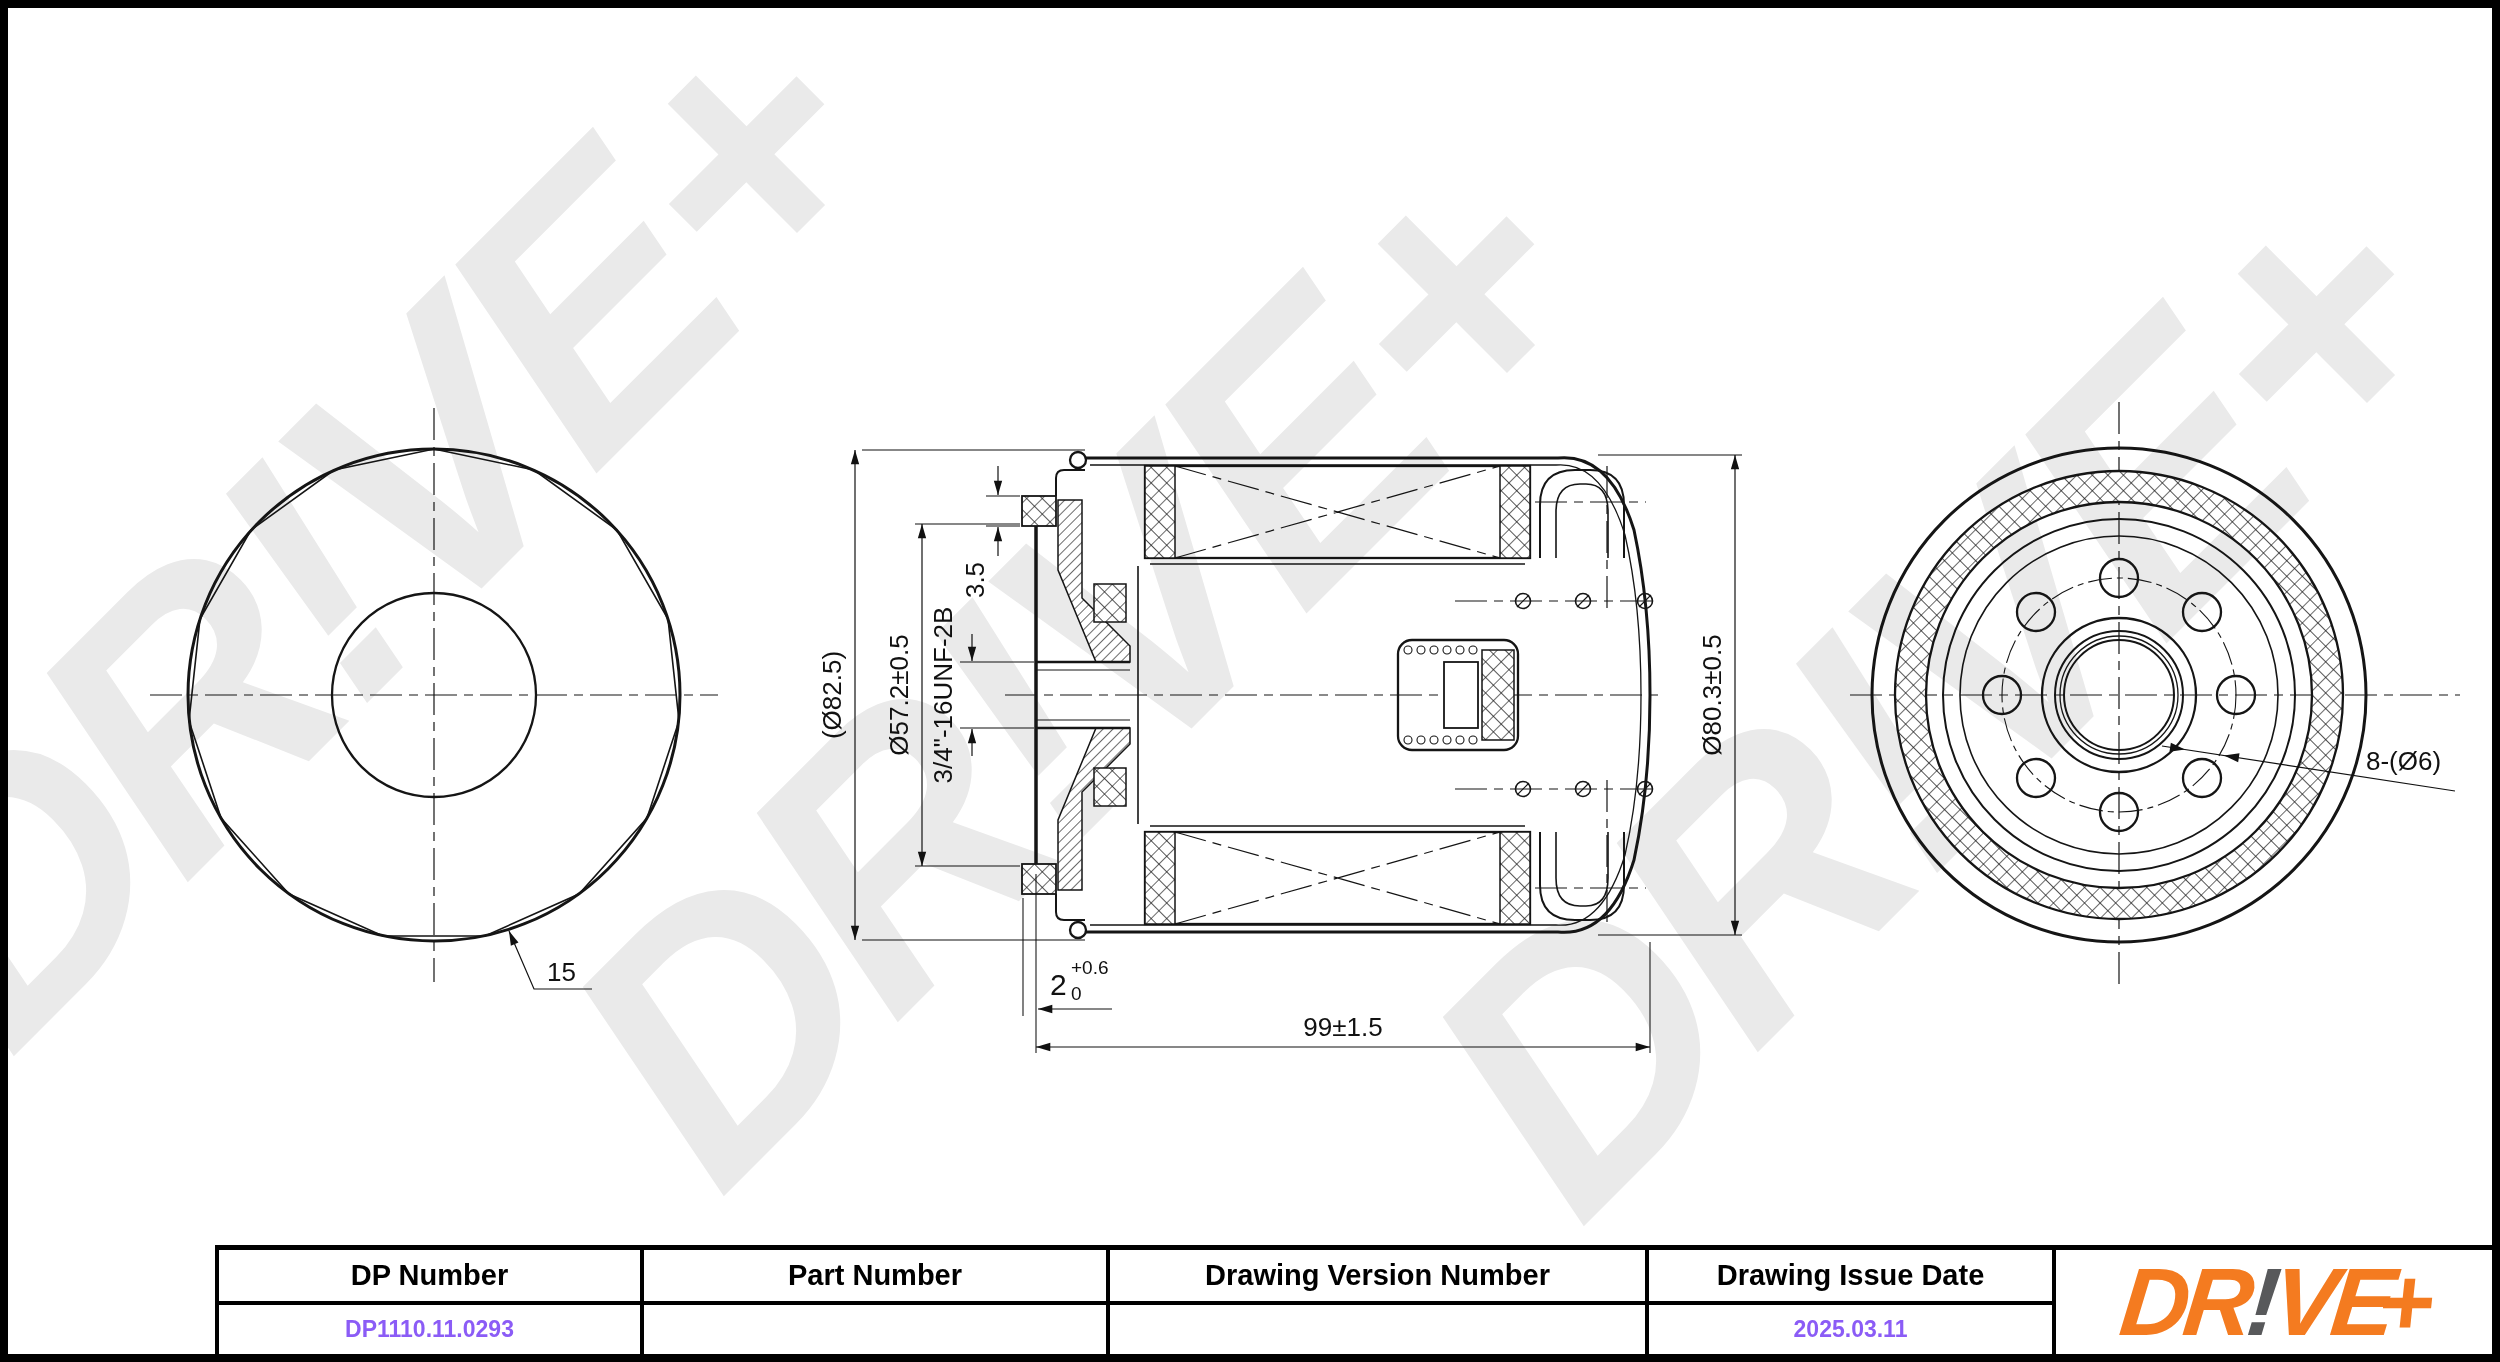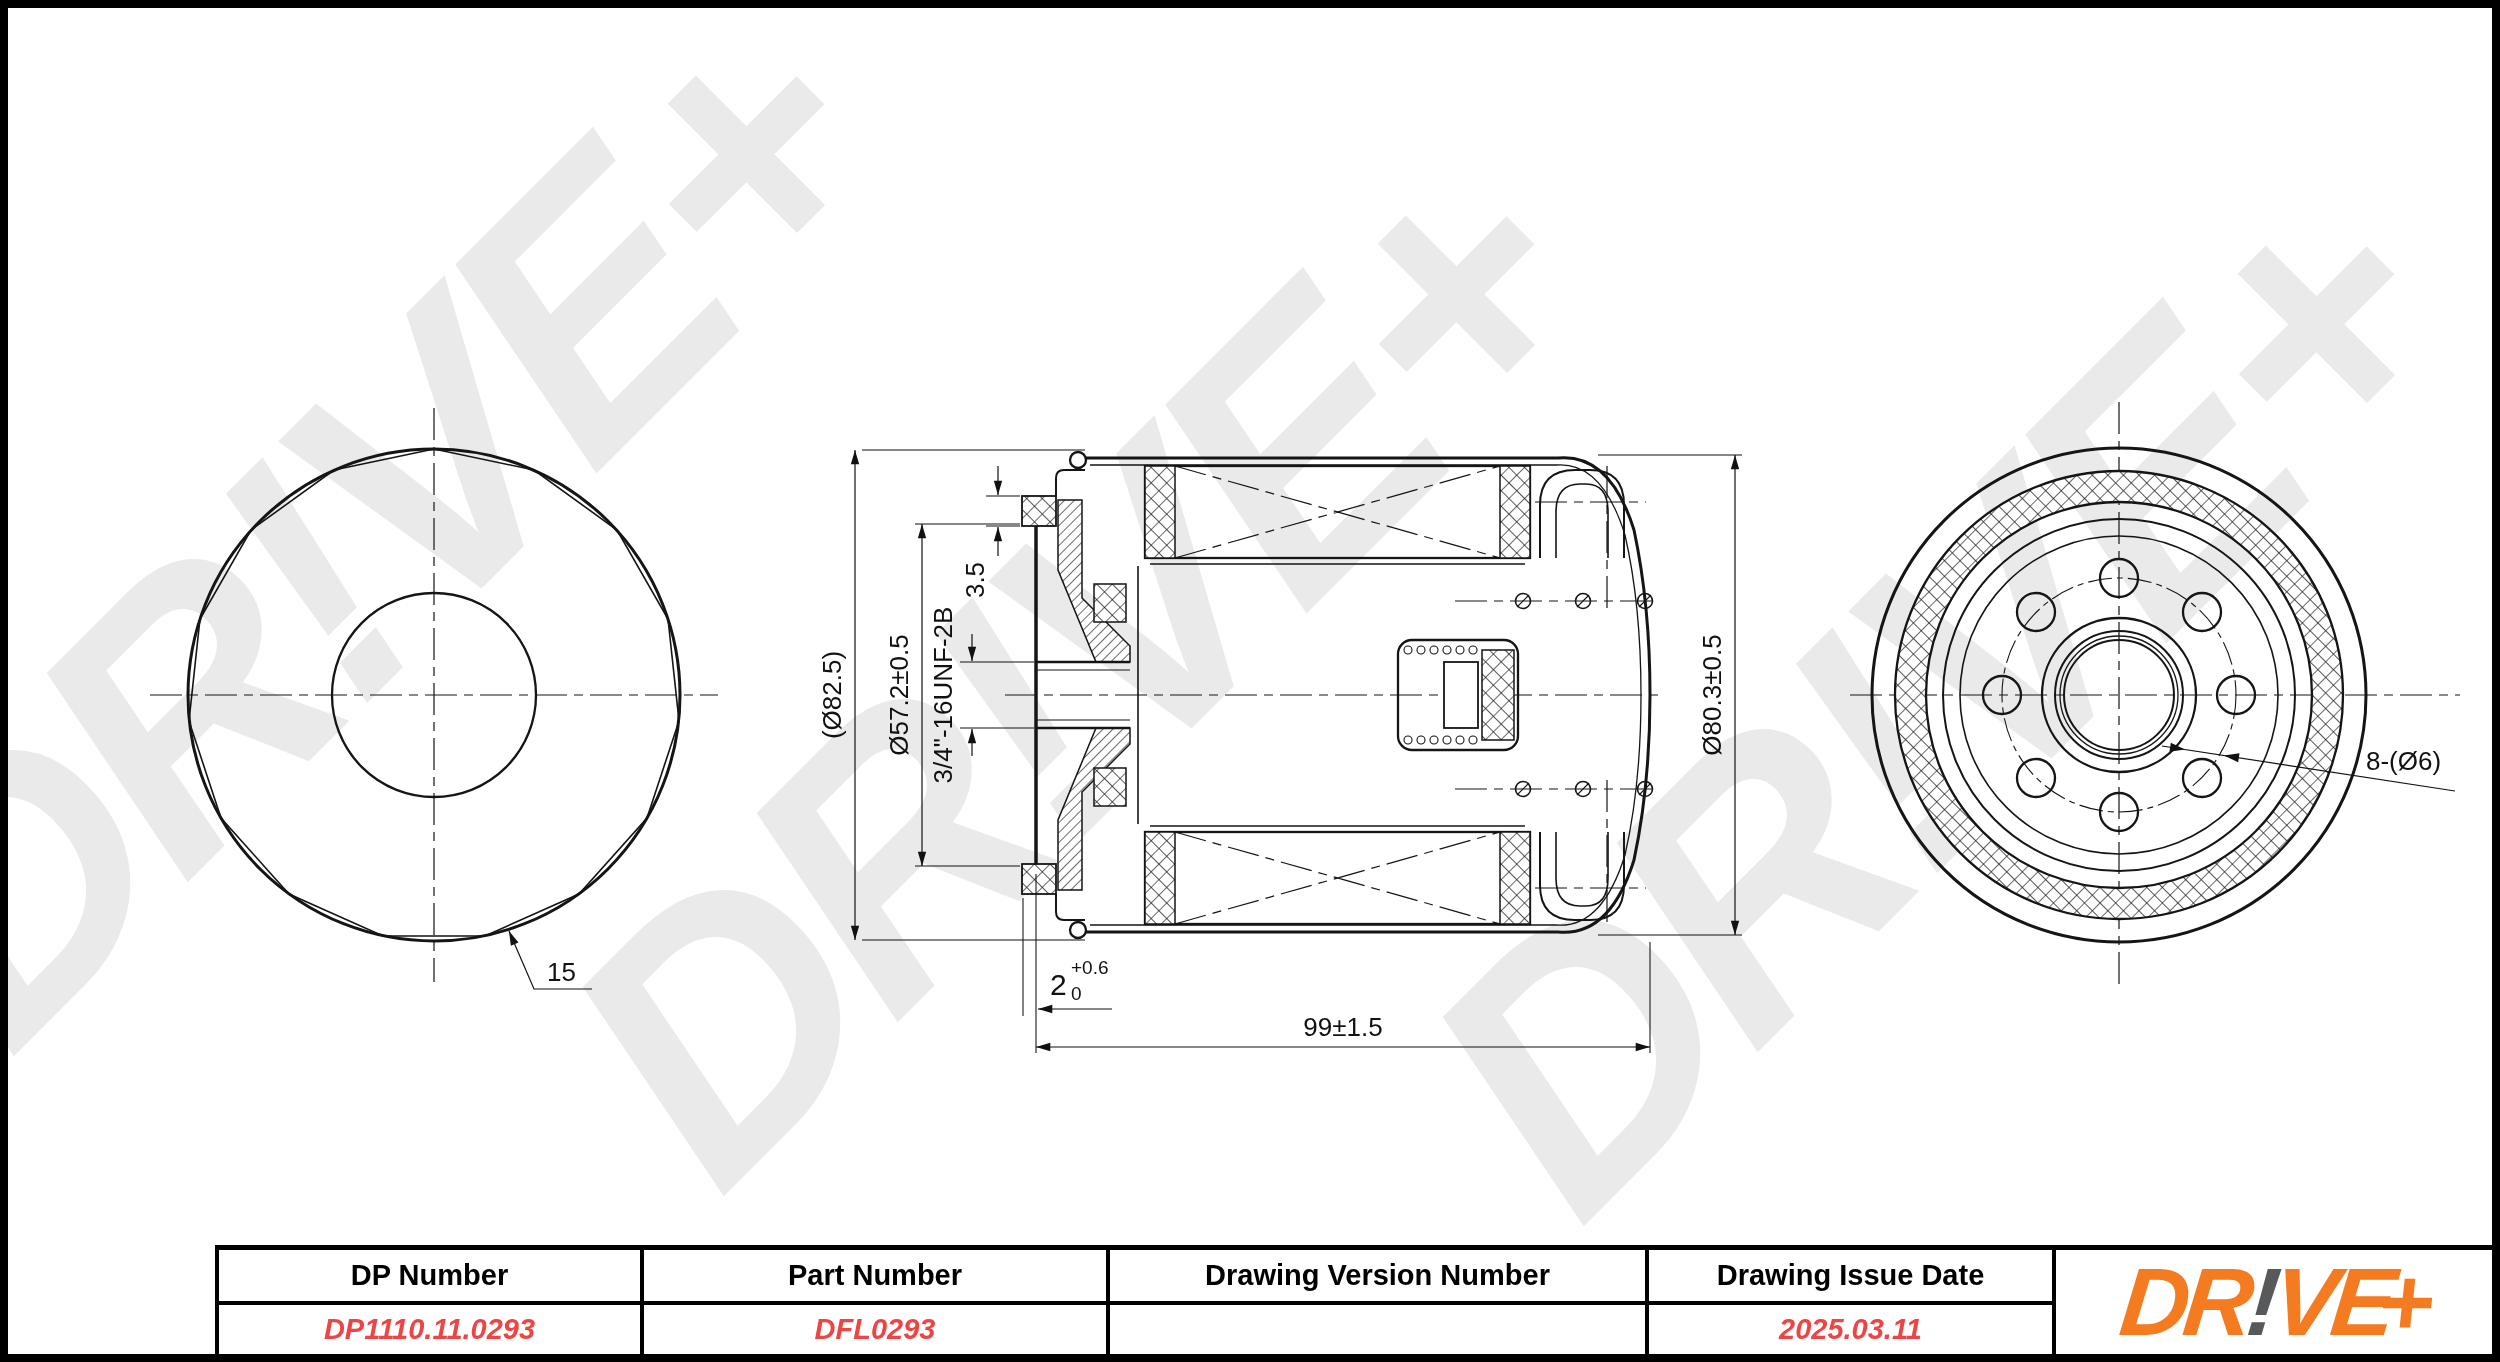--- a/index.html
+++ b/index.html
@@ -20,21 +20,21 @@
   .dimtxt-lg{font:30px "Liberation Sans",sans-serif;fill:#111;}
   .wm{font:bold italic 360px "Liberation Sans",sans-serif;fill:#eaeaea;letter-spacing:-14px;}
 
   
   .titleblock{position:absolute;left:215px;top:1245px;width:2277px;height:109px;display:flex;
       background:#fff;border-top:5px solid #000;border-left:4px solid #000;z-index:20;
       box-sizing:border-box;font-weight:bold;}
   .tb-col{border-right:4px solid #000;display:flex;flex-direction:column;box-sizing:border-box;}
   .tb-th{height:55px;border-bottom:4px solid #000;display:flex;align-items:center;justify-content:center;
       font-size:29px;color:#000;box-sizing:border-box;}
-  .tb-td{flex:1;display:flex;align-items:center;justify-content:center;font-size:29px;color:#ef4444;font-style:italic;}
+  .tb-td{flex:1;display:flex;align-items:center;justify-content:center;font-size:23px;color:#8b5cf6;}
   .tb-logo{flex:1;display:flex;align-items:center;justify-content:center;overflow:hidden;}
   .logo{font-style:italic;font-weight:bold;font-size:96px;letter-spacing:-6px;line-height:1;
         transform:skewX(-6deg);white-space:nowrap;}
   .lg-o{color:#F47B20;} .lg-g{color:#58595B;} .lg-plus{margin-left:-12px;color:#F47B20;}
 </style>
 </head>
 <body>
 
 <div class="page">
 
@@ -247,21 +247,20 @@
     </g>
   </svg>
 
   <div class="titleblock">
     <div class="tb-col" style="width:425px">
       <div class="tb-th">DP Number</div>
       <div class="tb-td">DP1110.11.0293</div>
     </div>
     <div class="tb-col" style="width:466px">
       <div class="tb-th">Part Number</div>
-      <div class="tb-td">DFL0293</div>
     </div>
     <div class="tb-col" style="width:539px">
       <div class="tb-th">Drawing Version Number</div>
     </div>
     <div class="tb-col" style="width:407px">
       <div class="tb-th">Drawing Issue Date</div>
       <div class="tb-td">2025.03.11</div>
     </div>
     <div class="tb-logo">
       <div class="logo">

